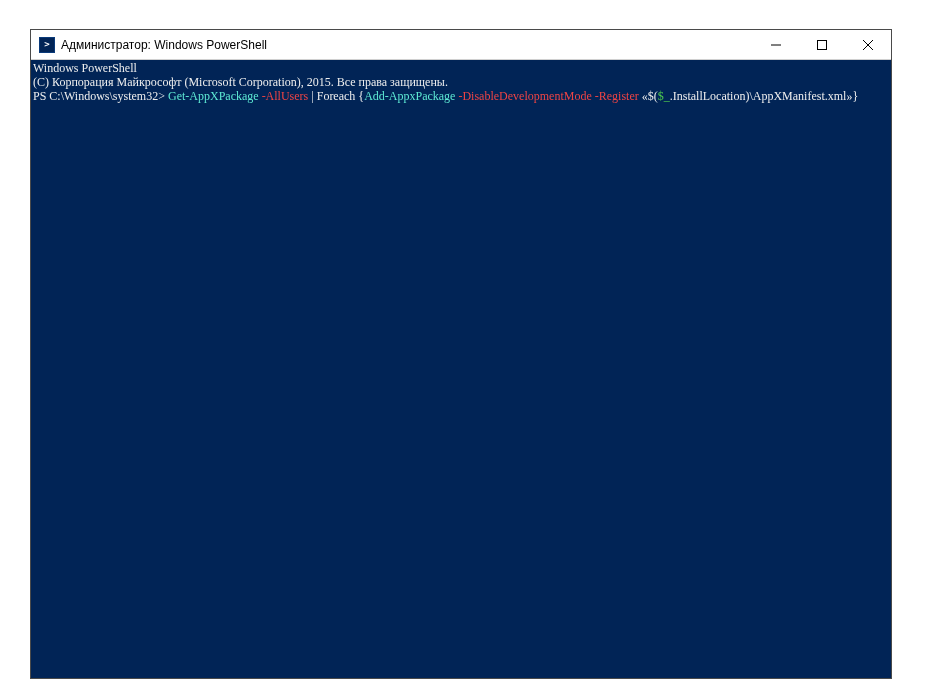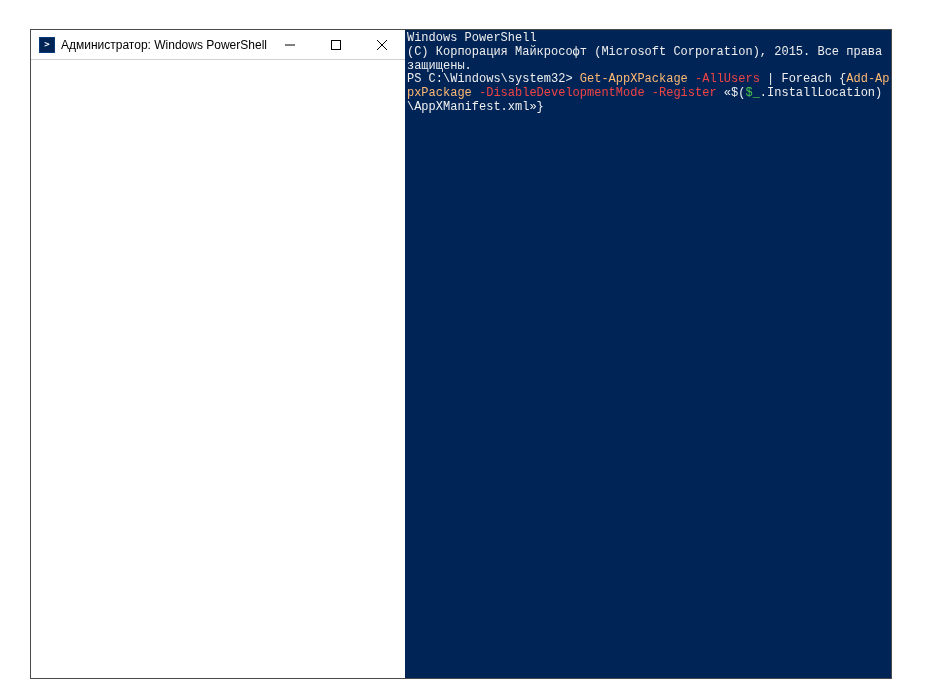--- a/index.html
+++ b/index.html
@@ -17,20 +17,21 @@
     }
     .window {
       position: absolute;
       top: 29px;
       left: 30px;
       width: 862px;
       height: 650px;
       background: #ffffff;
       border: 1px solid #4a4a4a;
       display: flex;
+      flex-direction: column;
     }
     .titlebar {
       height: 30px;
       background: #ffffff;
       display: flex;
       align-items: center;
       border-bottom: 1px solid #d0d0d0;
     }
     .titlebar-icon {
       width: 16px;
@@ -72,33 +73,33 @@
       cursor: pointer;
     }
     .win-btn svg {
       width: 10px;
       height: 10px;
     }
     .terminal {
       flex: 1;
       background: #012456;
       color: #cccccc;
-      font-family: Liberation Mono, monospace;
+      font-family: Liberation Serif, serif;
       font-size: 12px;
       line-height: 1.15;
       padding: 2px 0 2px 2px;
       overflow: hidden;
       white-space: pre-wrap;
       word-break: break-all;
     }
     .term-line {
       display: block;
     }
     .term-white { color: #eeeeee; }
-    .term-yellow { color: #fdba74; }
+    .term-yellow { color: #5eead4; }
     .term-gray { color: #ef4444; }
     .term-green { color: #4ec94e; }
   </style>
 </head>
 <body>
 
 <div class="window">
   <div class="titlebar">
     <div class="titlebar-icon"></div>
     <div class="titlebar-text">Администратор: Windows PowerShell</div>

